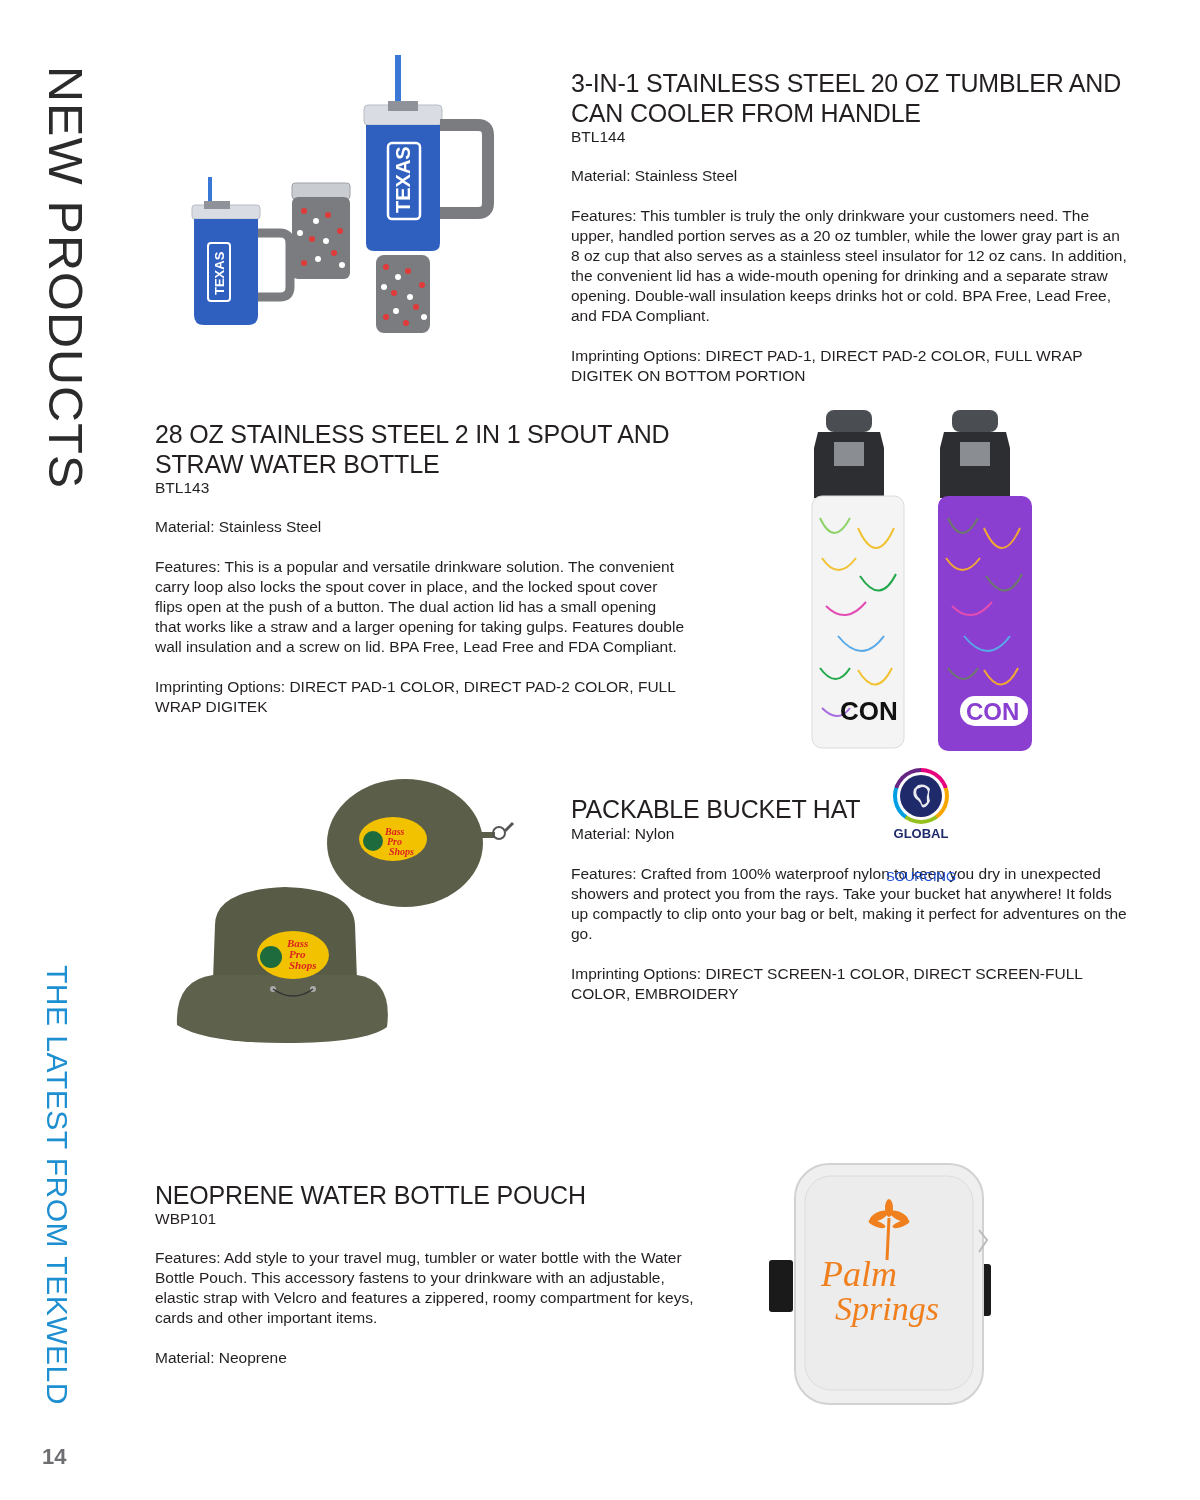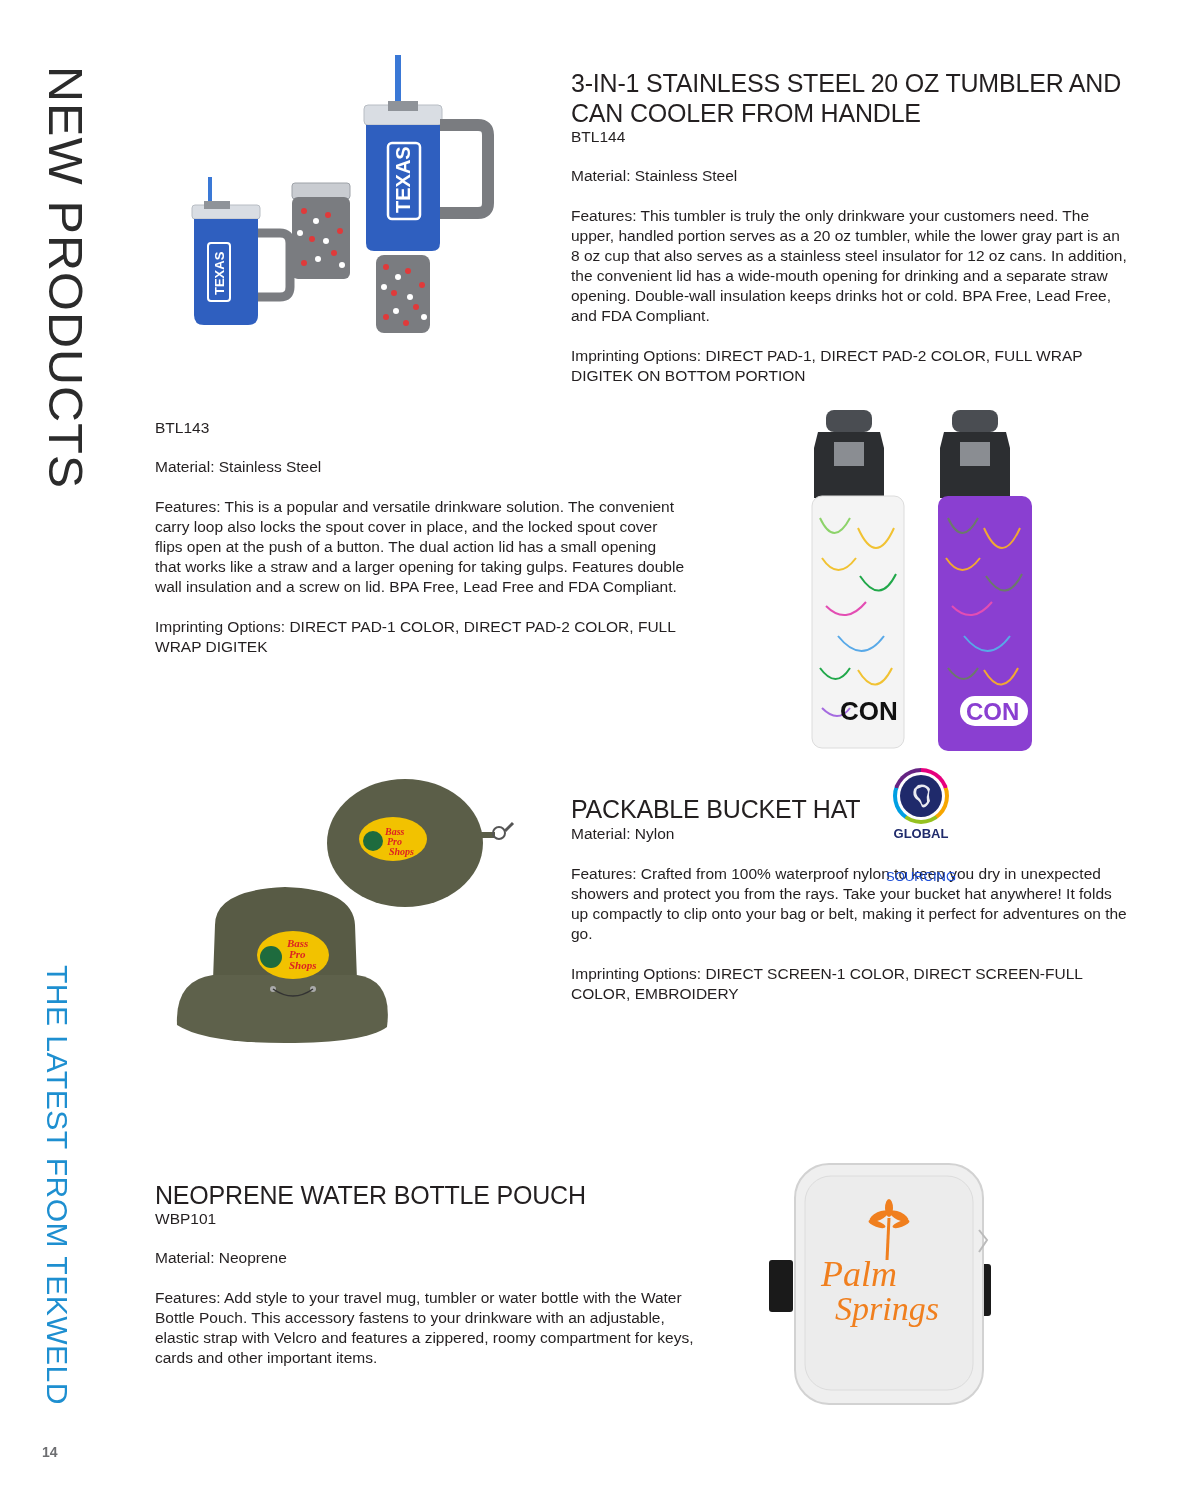--- a/index.html
+++ b/index.html
@@ -18,21 +18,21 @@
     font-size: 50px; letter-spacing: 1px; color: #2b2b2b;
     font-weight: 300;
     transform: scaleX(0.95);
   }
   .vsub {
     left: 40px; top: 965px;
     font-size: 30px; color: #1e8fd0; letter-spacing: 0.5px;
   }
   .page-num {
     position: absolute; left: 42px; top: 1444px;
-    font-size: 14px; font-weight: 700; color: #6d6e71;
+    font-size: 22px; font-weight: 700; color: #6d6e71;
   }
 
   .product { position: absolute; }
   .p-title {
     font-size: 25px; line-height: 30px; color: #231f20; font-weight: 400;
     letter-spacing: -0.2px;
   }
   .p-sku { font-size: 15.5px; line-height: 18px; color: #231f20; margin-bottom: 20px; }
   .p-text { font-size: 15.5px; line-height: 20px; color: #231f20; margin-bottom: 20px; }
   .p-text:last-child { margin-bottom: 0; }
@@ -121,20 +121,24 @@
     <div>3-IN-1 STAINLESS STEEL 20 OZ TUMBLER AND</div>
     <div>CAN COOLER FROM HANDLE</div>
   </div>
   <div class="p-sku">BTL144</div>
   <div class="p-text">Material: Stainless Steel</div>
   <div class="p-text">Features:  This tumbler is truly the only drinkware your customers need. The upper, handled portion serves as a 20 oz tumbler, while the lower gray part is an 8 oz cup that also serves as a stainless steel insulator for 12 oz cans. In addition, the convenient lid has a wide-mouth opening for drinking and a separate straw opening. Double-wall insulation keeps drinks hot or cold. BPA Free, Lead Free, and FDA Compliant.</div>
   <div class="p-text">Imprinting Options: DIRECT PAD-1, DIRECT PAD-2 COLOR, FULL WRAP DIGITEK ON BOTTOM PORTION</div>
 </div>
 
 <div class="product" style="left:155px; top:419px; width:530px;">
+  <div class="p-title">
+    <div>28 OZ STAINLESS STEEL 2 IN 1 SPOUT AND</div>
+    <div>STRAW WATER BOTTLE</div>
+  </div>
   <div class="p-sku">BTL143</div>
   <div class="p-text">Material: Stainless Steel</div>
   <div class="p-text">Features:  This is a popular and versatile drinkware solution. The convenient carry loop also locks the spout cover in place, and the locked spout cover flips open at the push of a button. The dual action lid has a small opening that works like a straw and a larger opening for taking gulps. Features double wall insulation and a screw on lid. BPA Free, Lead Free and FDA Compliant.</div>
   <div class="p-text">Imprinting Options: DIRECT PAD-1 COLOR, DIRECT PAD-2 COLOR, FULL WRAP DIGITEK</div>
 </div>
 
 <div class="img" style="left:808px; top:408px; width:230px; height:345px;">
   <svg width="230" height="345" viewBox="0 0 230 345">
 
     <rect x="18" y="2" width="46" height="22" rx="8" fill="#4a4d52"></rect>
@@ -221,22 +225,22 @@
   </div>
   <div class="gs-line1">GLOBAL</div>
   <div class="gs-line2">SOURCING</div>
 </div>
 
 <div class="product" style="left:155px; top:1152px; width:540px;margin-top:28px;">
   <div class="p-title">
     <div>NEOPRENE WATER BOTTLE POUCH</div>
   </div>
   <div class="p-sku">WBP101</div>
+  <div class="p-text">Features:  Add style to your travel mug, tumbler or water bottle with the Water Bottle Pouch. This accessory fastens to your drinkware with an adjustable, elastic strap with Velcro and features a zippered, roomy compartment for keys, cards and other important items.</div>
   <div class="p-text">Material: Neoprene</div>
-  <div class="p-text">Features:  Add style to your travel mug, tumbler or water bottle with the Water Bottle Pouch. This accessory fastens to your drinkware with an adjustable, elastic strap with Velcro and features a zippered, roomy compartment for keys, cards and other important items.</div>
 </div>
 
 <div class="img" style="left:765px; top:1160px; width:235px; height:250px;">
   <svg width="235" height="250" viewBox="0 0 235 250">
     <rect x="4" y="100" width="24" height="52" rx="3" fill="#1a1a1a"></rect>
     <rect x="206" y="104" width="20" height="52" rx="3" fill="#1a1a1a"></rect>
     <rect x="30" y="4" width="188" height="240" rx="34" fill="#efefef" stroke="#d2d2d2" stroke-width="2"></rect>
     <rect x="40" y="16" width="168" height="214" rx="26" fill="#ececec" stroke="#dcdcdc"></rect>
     <path d="M214 70 L222 80 L214 92" stroke="#bbb" stroke-width="2" fill="none"></path>
 

